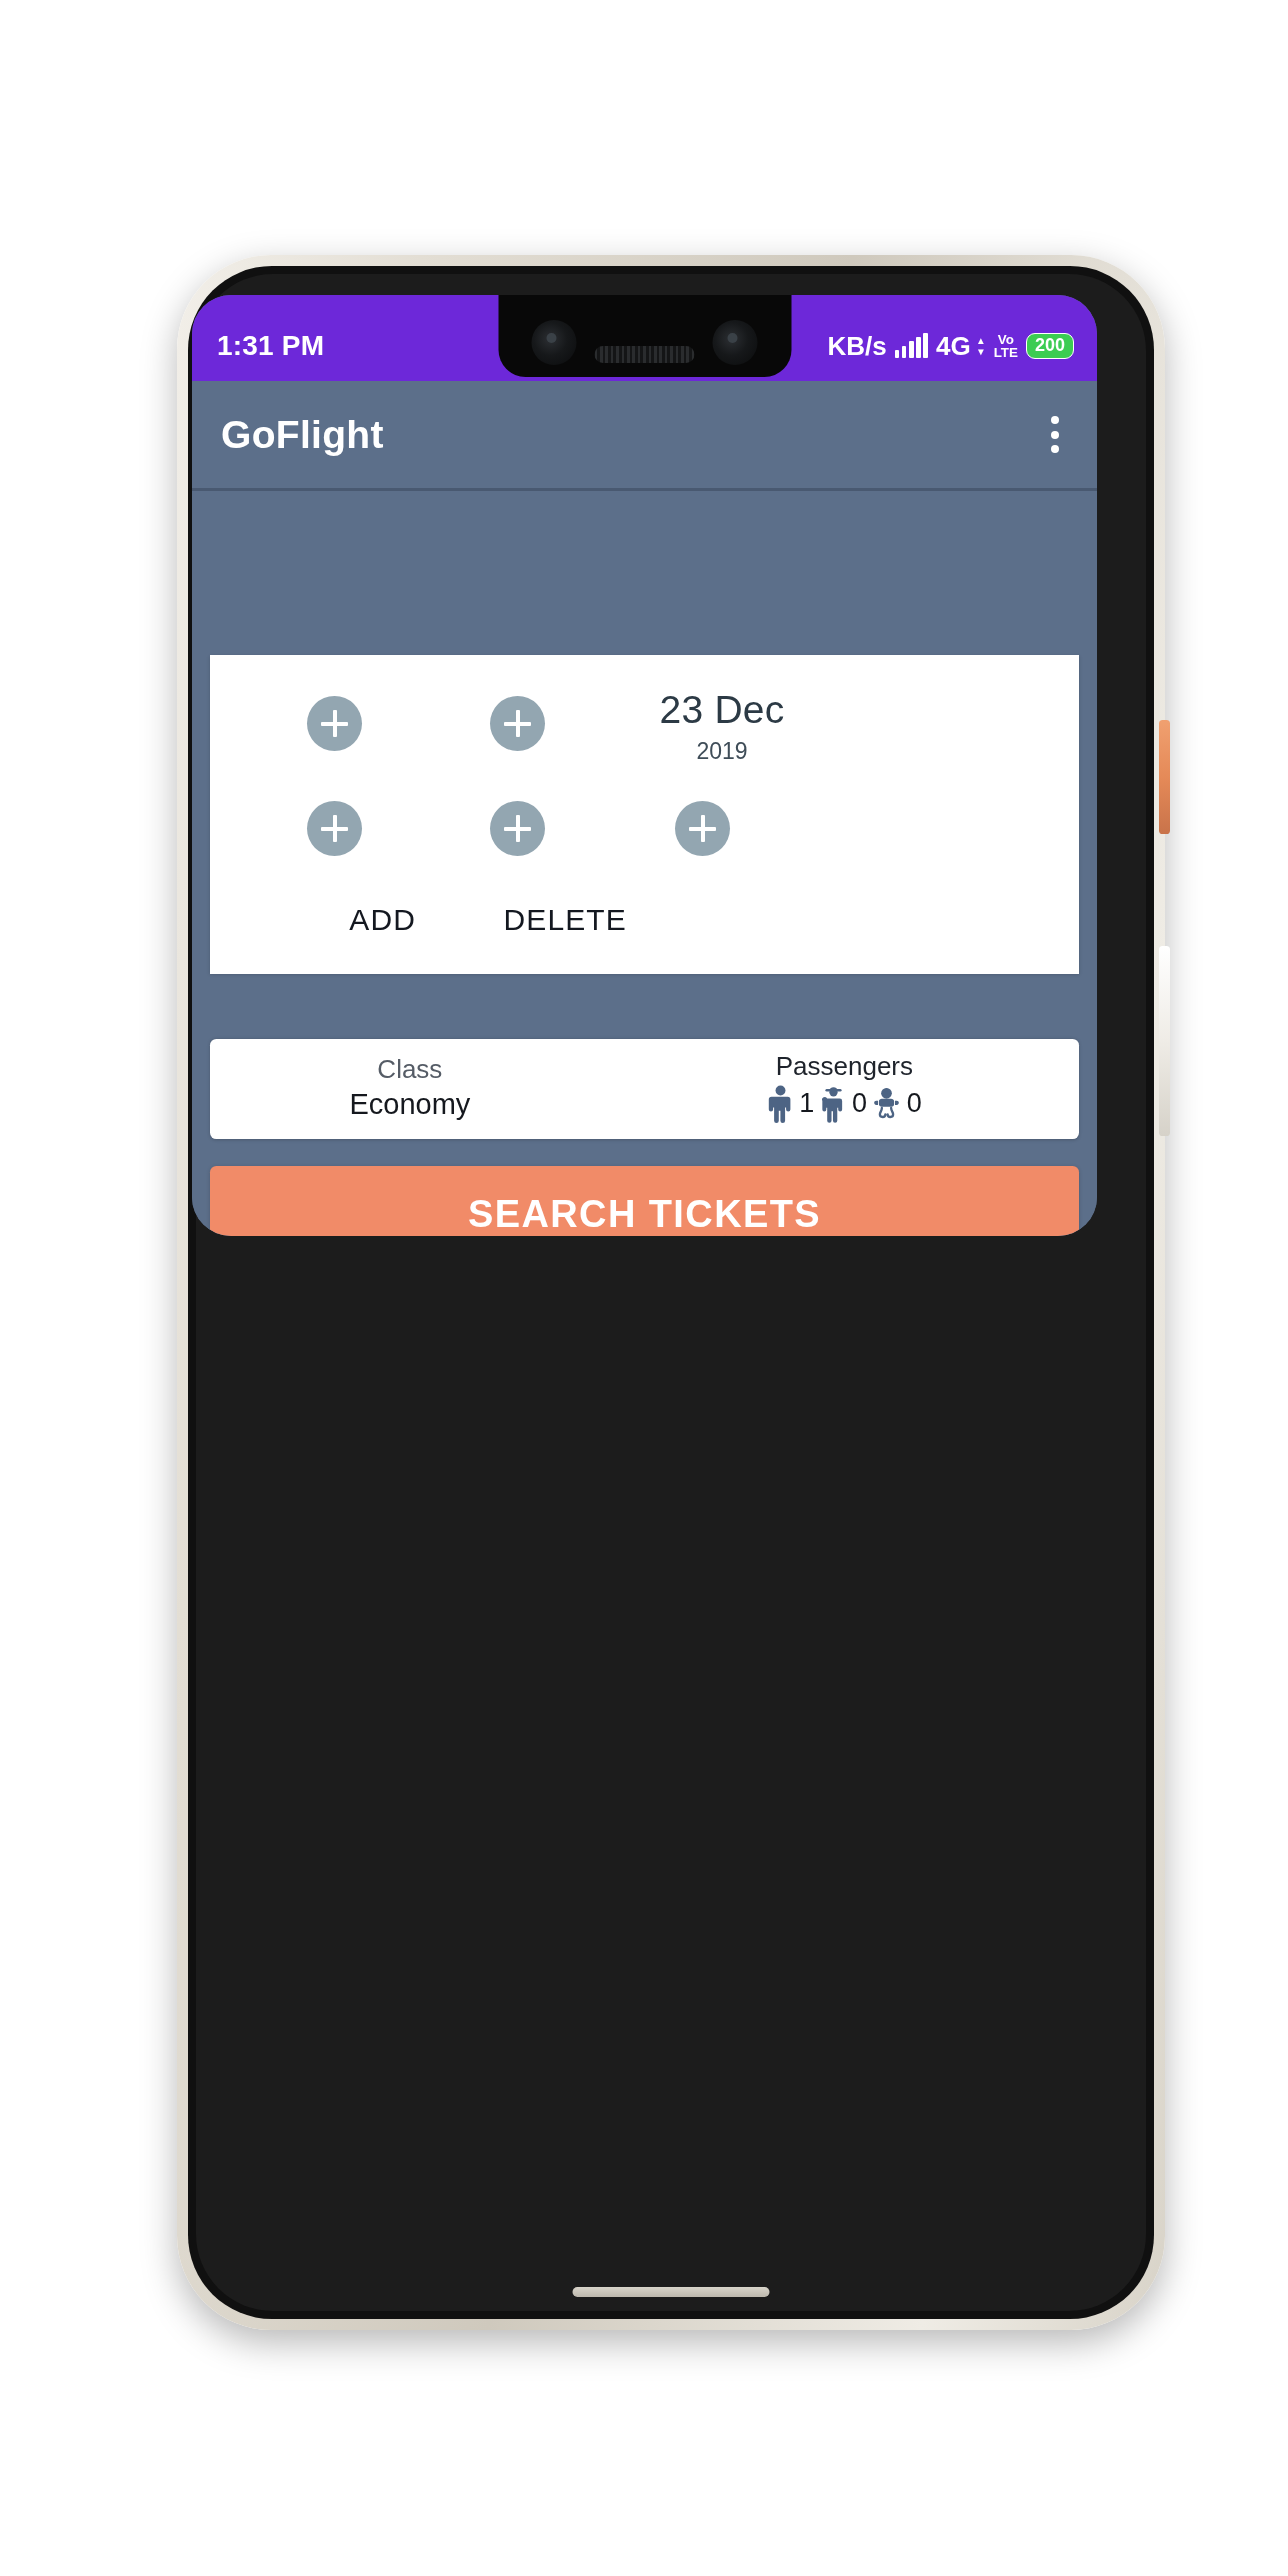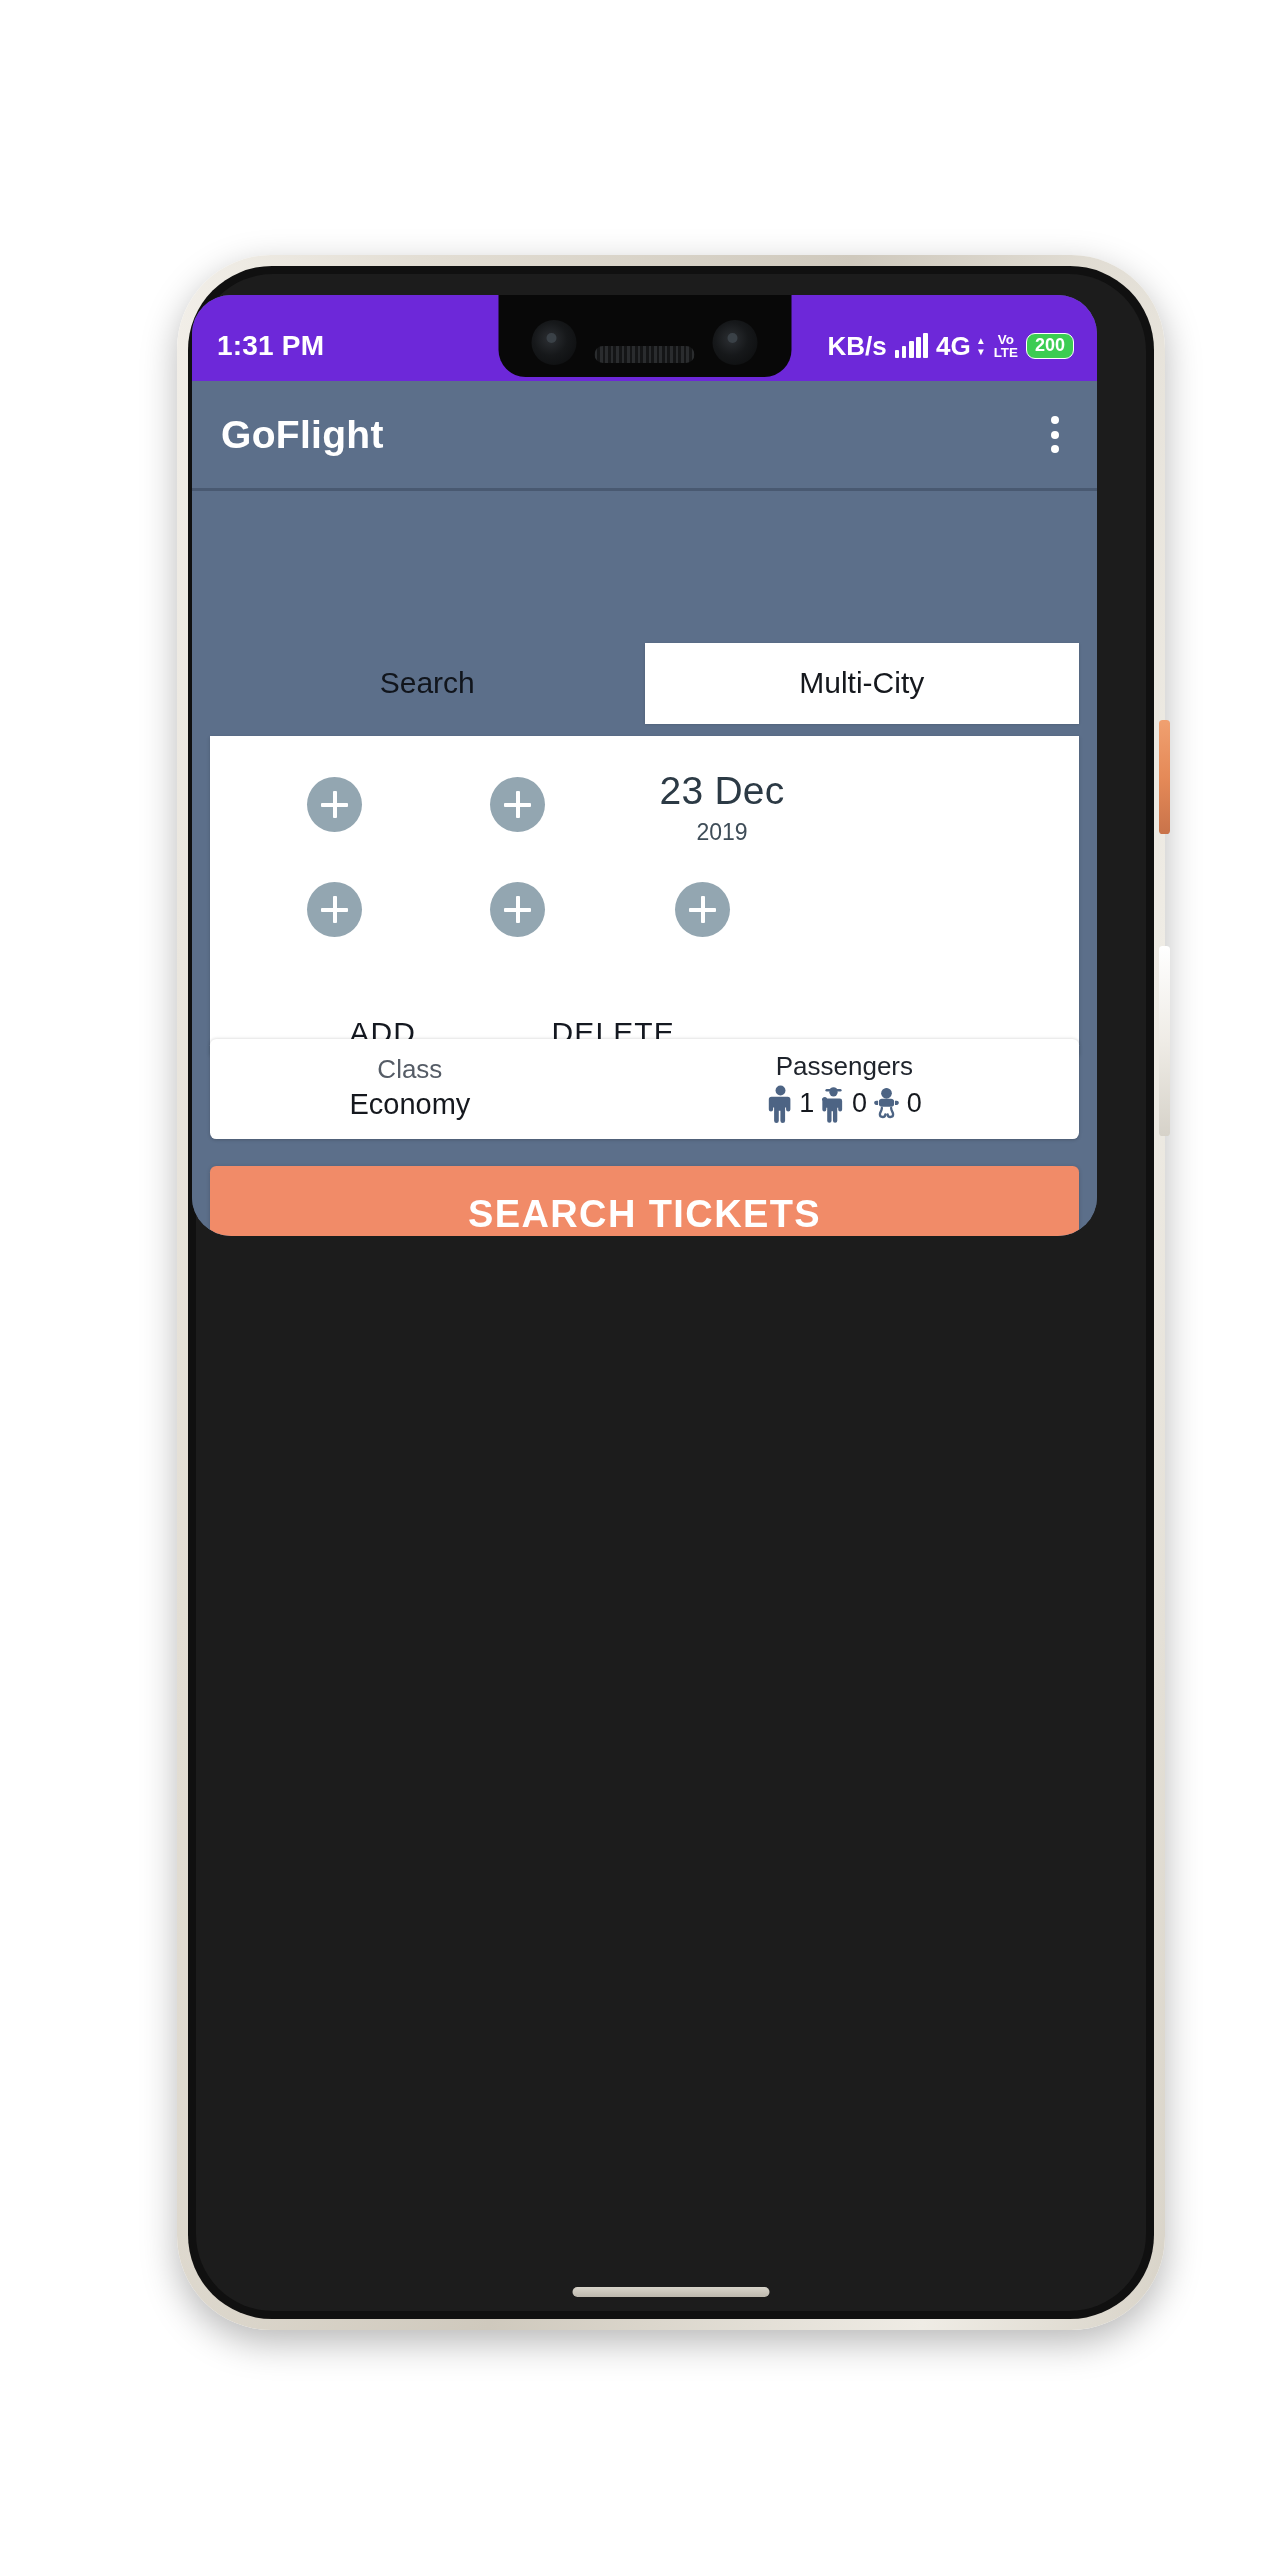--- a/index.html
+++ b/index.html
@@ -301,22 +301,21 @@
     margin-top: 7.2px;
     line-height: 25px;
   }
 
   .card-actions {
     position: absolute;
     left: 0; right: 0;
     top: 242px;
     height: 77px;
     display: flex;
-    align-items: flex-end;
-    gap: 48px;
+    align-items: flex-start;
   }
   .action-btn {
     font-size: 30px;
     color: #141820;
     letter-spacing: 1.1px;
     cursor: pointer;
     padding: 5.4px 14.3px;
   }
   .action-add { margin-left: 125px; }
   .action-delete { margin-left: 59px; }
@@ -482,24 +481,20 @@
           <span></span>
           <span></span>
       </div>
     </div>
     <div class="appbar-divider"></div>
 
     <div class="app-body">
 
       <div class="spacer-top"></div>
 
-      <div class="tabs">
-        <div class="tab inactive">Search</div>
-        <div class="tab active">Multi-City</div>
-      </div>
 
       <div class="trip-card">
         <div class="city-grid">
           <div class="plus-btn p-r1c1"></div>
           <div class="plus-btn p-r1c2"></div>
 
           <div class="date-block">
             <div class="date-main">23 Dec</div>
             <div class="date-year">2019</div>
           </div>

